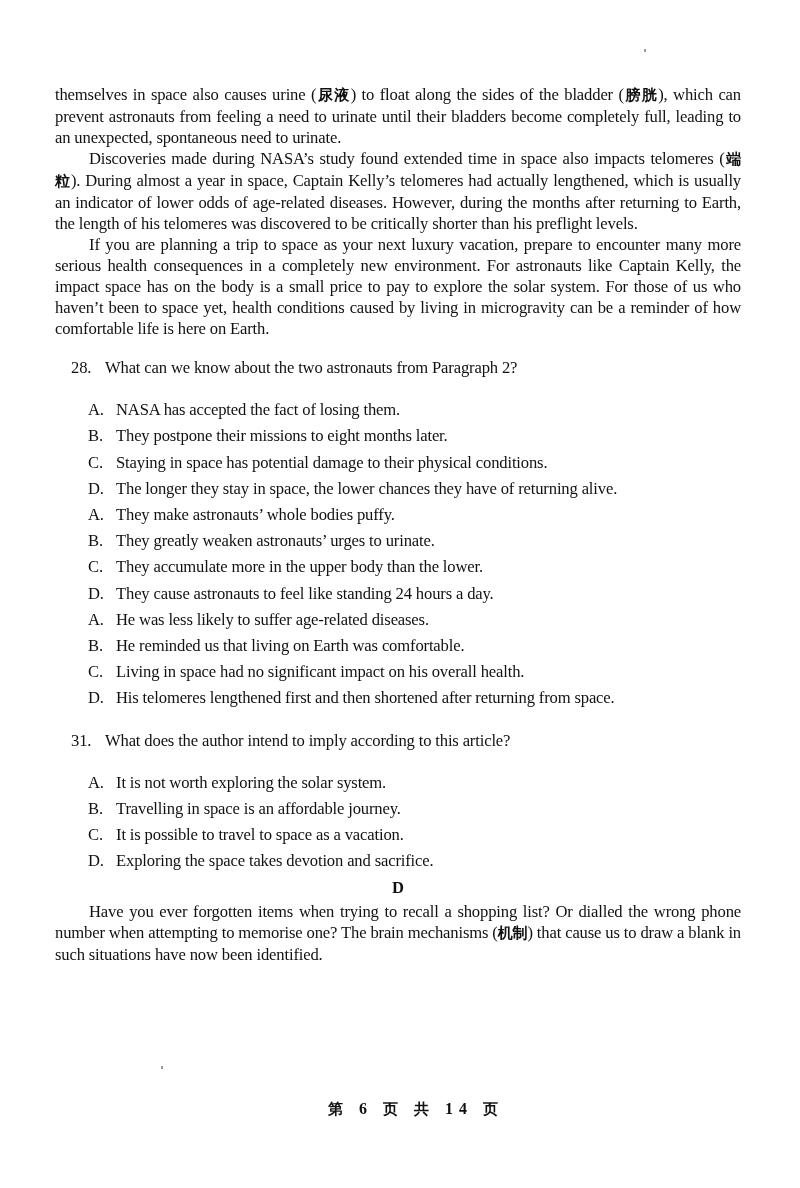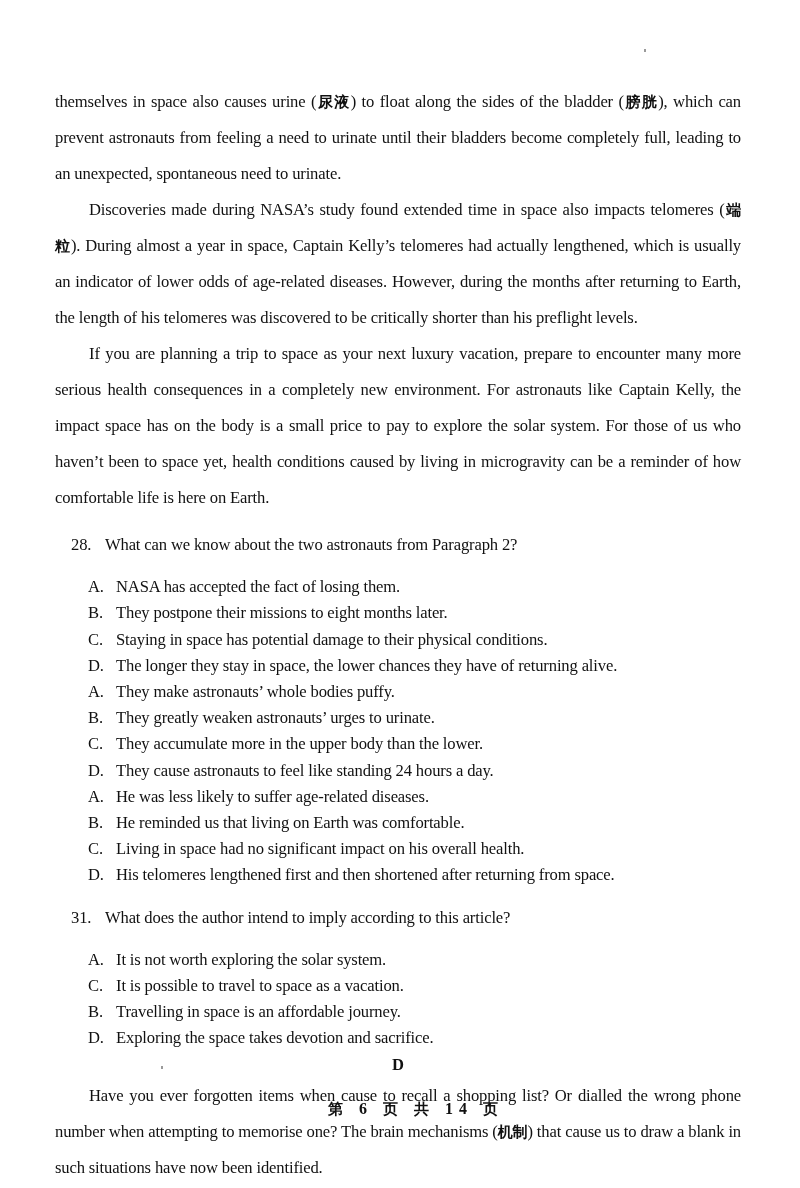--- a/index.html
+++ b/index.html
@@ -3,21 +3,21 @@
 <meta charset="utf-8">
 <style>
   html, body { margin: 0; padding: 0; background: #ffffff; }
   body {
     width: 800px; height: 1188px; position: relative; overflow: hidden;
     font-family: "Liberation Serif", "DejaVu Serif", serif;
     color: #111111;
   }
   .page { position: absolute; left: 55px; top: 84px; width: 686px; }
   .p {
-    font-size: 16.6px; line-height: 36px; text-align: justify;
+    font-size: 16.6px; line-height: 21px; text-align: justify;
     margin: 0; letter-spacing: -0.15px;
   }
   .p.indent { text-indent: 34px; }
   .q { font-size: 16.6px; line-height: 26.2px; margin: 16px; letter-spacing: -0.15px; }
   .q .num { display: inline-block; width: 34px; }
   .opt { font-size: 16.6px; line-height: 26.2px; margin: 0 0 0 33px; letter-spacing: -0.15px; }
   .opt .letter { display: inline-block; width: 28px; }
   .cjk { font-family: "DejaVu Sans", sans-serif; font-weight: bold; font-size: 15px; }
   .section-head { text-align: center; font-weight: bold; font-size: 16.6px; line-height: 26.2px; margin: 0; }
   .footer {
@@ -59,24 +59,24 @@
   <div>
     <p class="opt"><span class="letter">A.</span><span>He was less likely to suffer age-related diseases.</span></p>
     <p class="opt"><span class="letter">B.</span><span>He reminded us that living on Earth was comfortable.</span></p>
     <p class="opt"><span class="letter">C.</span><span>Living in space had no significant impact on his overall health.</span></p>
     <p class="opt"><span class="letter">D.</span><span>His telomeres lengthened first and then shortened after returning from space.</span></p>
   </div>
 
   <div>
     <p class="q"><span class="num">31.</span><span>What does the author intend to imply according to this article?</span></p>
     <p class="opt"><span class="letter">A.</span><span>It is not worth exploring the solar system.</span></p>
+    <p class="opt"><span class="letter">B.</span><span>Travelling in space is an affordable journey.</span></p>
     <p class="opt"><span class="letter">C.</span><span>It is possible to travel to space as a vacation.</span></p>
-    <p class="opt"><span class="letter">B.</span><span>Travelling in space is an affordable journey.</span></p>
     <p class="opt"><span class="letter">D.</span><span>Exploring the space takes devotion and sacrifice.</span></p>
   </div>
 
   <p class="section-head">D</p>
 
-  <p class="p indent"><span>Have you ever forgotten items when cause to recall a shopping list? Or dialled the wrong phone number when attempting to memorise one? The brain mechanisms (</span><span class="cjk">机制</span><span>) that cause us to draw a blank in such situations have now been identified.</span></p>
+  <p class="p indent"><span>Have you ever forgotten items when trying to recall a shopping list? Or dialled the wrong phone number when attempting to memorise one? The brain mechanisms (</span><span class="cjk">机制</span><span>) that cause us to draw a blank in such situations have now been identified.</span></p>
 
 </div>
 
 <div class="footer"><span class="cjk">第</span> <span>6</span> <span class="cjk">页</span> <span class="cjk">共</span> <span>14</span> <span class="cjk">页</span></div>
 
 </body></html>

